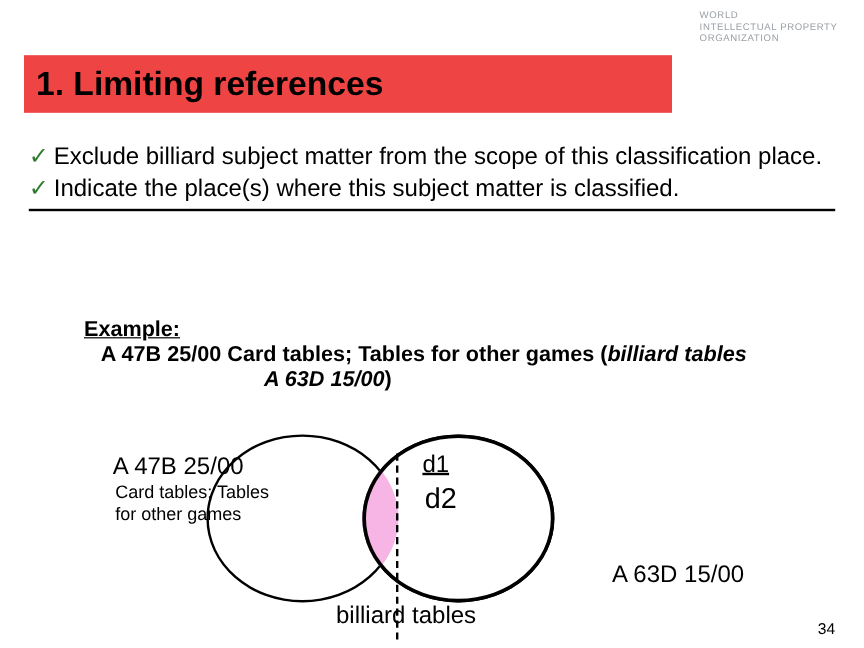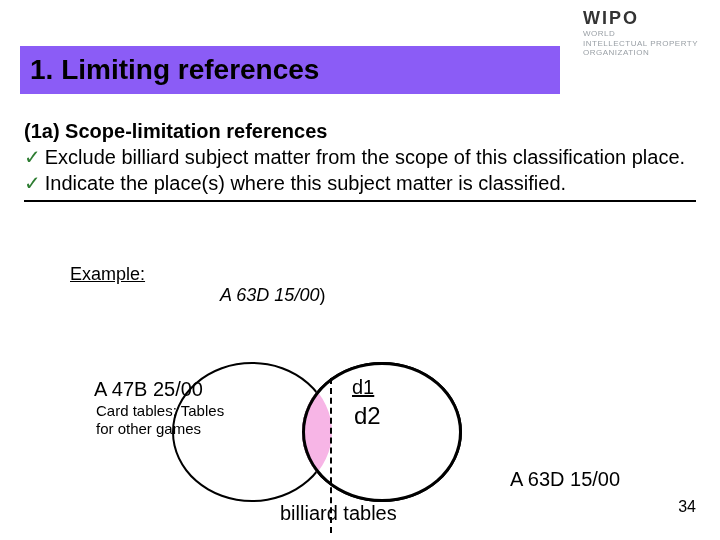--- a/index.html
+++ b/index.html
@@ -3,31 +3,31 @@
 <meta charset="utf-8">
 <style>
   * { margin: 0; padding: 0; box-sizing: border-box; }
   html, body { width: 720px; height: 540px; font-family: Arial, Helvetica, sans-serif; background: #fff; color: #000; }
   .slide { position: relative; width: 720px; height: 540px; }
 
   .logo-block { position: absolute; top: 8px; right: 22px; text-align: left; }
   .logo-name { font-size: 18px; font-weight: 700; letter-spacing: 2px; color: #333; }
   .logo-sub  { font-size: 8px; color: #9aa0a6; line-height: 1.2; letter-spacing: 0.5px; margin-top: 0; }
 
-  .title-bar { position: absolute; top: 46px; left: 20px; width: 540px; height: 48px; background: #8b5cf6; display: flex; align-items: center; padding-left: 10px; }
+  .title-bar { position: absolute; top: 46px; left: 20px; width: 540px; height: 48px; background: #ef4444; display: flex; align-items: center; padding-left: 10px; }
   .title-bar h1 { font-size: 28px; font-weight: 700; }
 
   .body { position: absolute; top: 118px; left: 24px; width: 672px; }
   .body p { font-size: 20px; line-height: 1.3; }
   .sect-heading { font-weight: 700; }
   .check-row { display: flex; align-items: flex-start; }
   .check { font-family: "Segoe UI Symbol","Apple Symbols",sans-serif; color: #2e7d32; font-size: 20px; margin-right: 4px; line-height: 1.3; }
   .hr { border-bottom: 2px solid #000; margin-top: 4px; width: 672px; }
 
-  .example-block { position: absolute; top: 264px; left: 70px; width: 600px; font-size: 18px; }
+  .example-block { position: absolute; top: 264px; left: 70px; width: 600px; font-size: 18px; font-weight: bold; }
   .ex-title { text-decoration: underline; }
   .ex-l2 { padding-left: 14px; }
   .ex-indent { padding-left: 150px; }
   .paren { color: #000; }
   .ital { font-style: italic; }
 
   .venn { position: absolute; top: 358px; left: 172px; width: 310px; height: 150px; }
   .circle { position: absolute; border-radius: 50%; border: 2px solid #000; }
   .c-left  { left: 0;  top: 4px; width: 160px; height: 140px; background: #fff; }
   .c-right { left: 130px; top: 4px; width: 160px; height: 140px; background: #fff; }
@@ -37,53 +37,58 @@
   .c-right-outline { left: 130px; top: 4px; width: 160px; height: 140px; background: transparent; border: 3px solid #000; }
   .dash-v { position: absolute; left: 158px; top: 20px; height: 155px; border-left: 2px dashed #000; }
 
   .lbl { position: absolute; font-size: 17px; }
   .lbl-code-left { top: 378px; left: 94px; font-size: 20px; }
   .lbl-sub-left  { top: 402px; left: 96px; font-size: 15px; line-height: 1.2; width: 140px; }
   .lbl-d1 { top: 376px; left: 352px; font-size: 20px; text-decoration: underline; }
   .lbl-d2 { top: 402px; left: 354px; font-size: 24px; }
   .lbl-billiard { top: 502px; left: 280px; font-size: 20px; }
   .lbl-code-right { top: 468px; left: 510px; font-size: 20px; color: #000; }
-  .pagenum { position: absolute; bottom: 24px; right: 24px; font-size: 16px; text-align: right; }
+  .pagenum { position: absolute; bottom: 9px; right: 24px; font-size: 13px; text-align: right; }
 </style>
 </head>
 <body>
 
 <div class="slide">
 
   <div class="logo-block">
-    <div class="logo-name">WIPO</div>
     <div class="logo-sub">WORLD</div>
     <div class="logo-sub">INTELLECTUAL PROPERTY</div>
     <div class="logo-sub">ORGANIZATION</div>
   </div>
 
   <div class="title-bar">
     <h1>1. Limiting references</h1>
   </div>
 
   <div class="body">
-    <p class="sect-heading">(1a) Scope-limitation references</p>
     <div class="check-row">
       <span class="check">✓</span>
       <p>Exclude billiard subject matter from the scope of this classification place.</p>
     </div>
     <div class="check-row">
       <span class="check">✓</span>
       <p>Indicate the place(s) where this subject matter is classified.</p>
     </div>
     <div class="hr"></div>
   </div>
 
   <div class="example-block">
     <div><span class="ex-title">Example:</span></div>
+    <div class="ex-l2">
+      <span>A 47B 25/00</span>
+      <span> </span>
+      <span>Card tables; Tables for other games</span>
+      <span> </span>
+      <span class="paren">(</span><span class="ital">billiard tables</span>
+    </div>
     <div class="ex-indent">
       <span class="ital">A 63D 15/00</span><span class="paren">)</span>
     </div>
   </div>
 
   <div class="venn">
     <div class="circle c-left"></div>
     <div class="circle c-right"></div>
     <div class="lens">
         <div class="lens-inner"></div>

